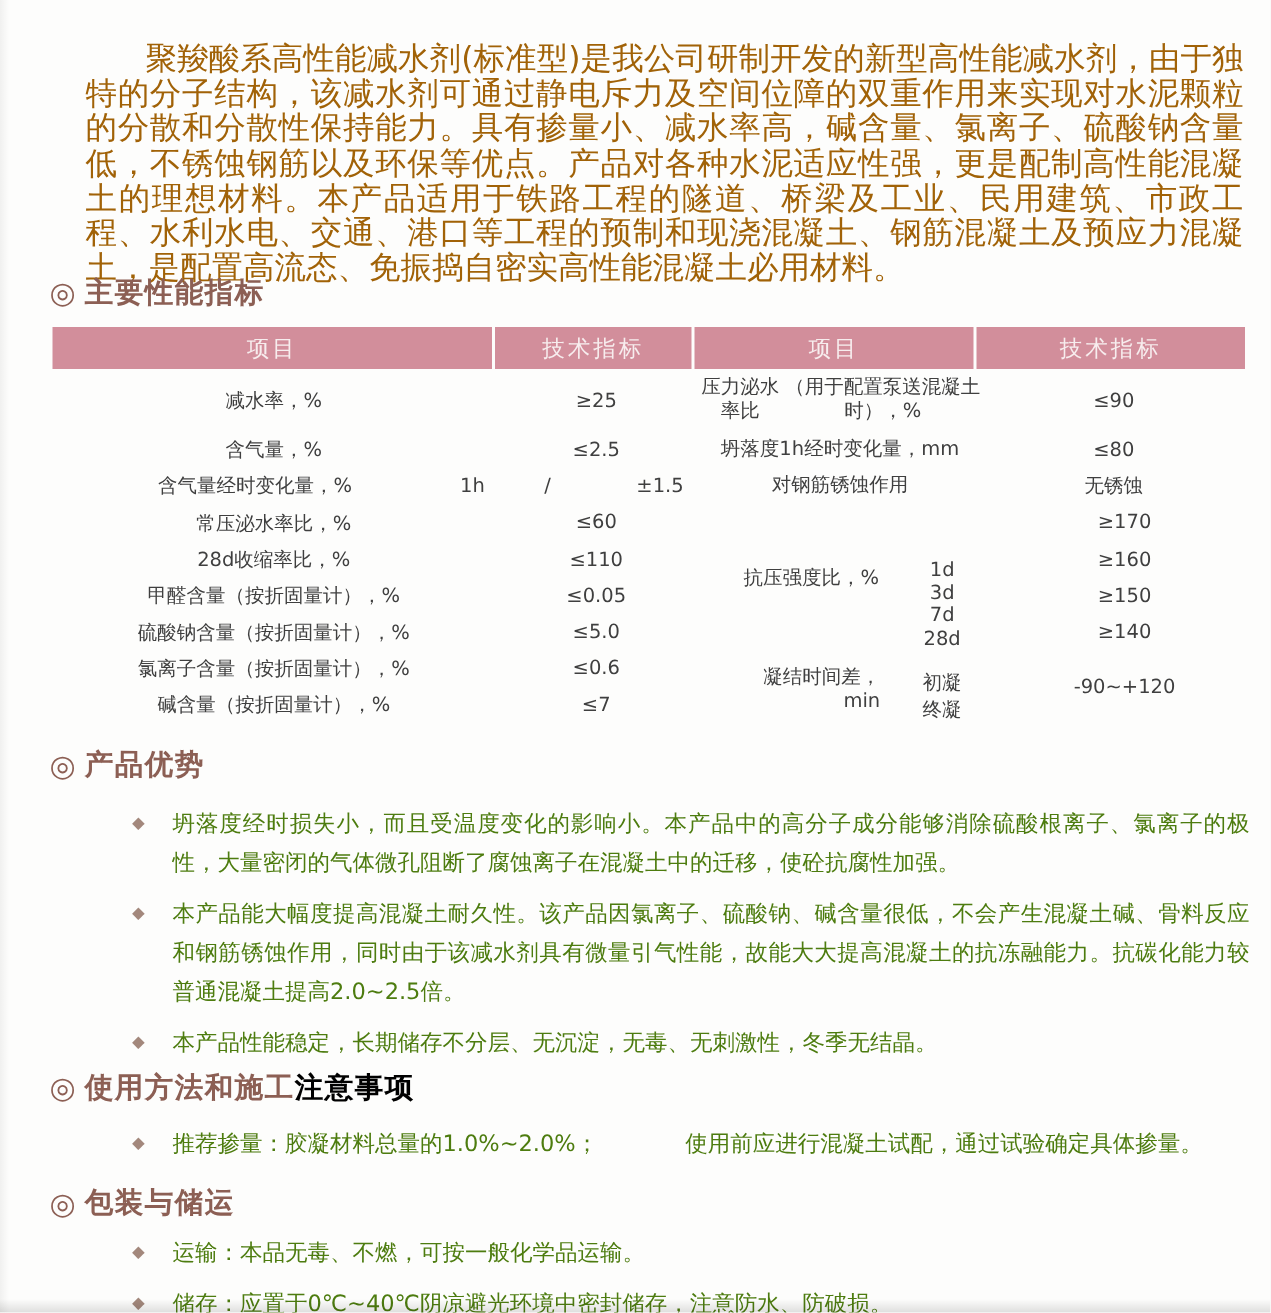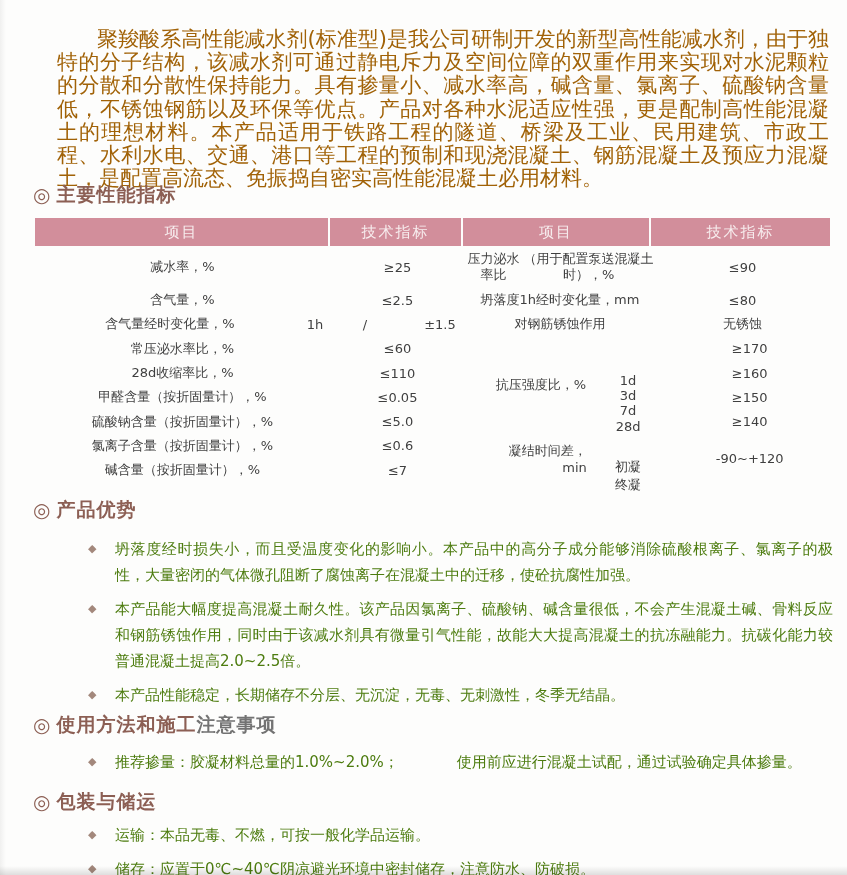--- a/index.html
+++ b/index.html
@@ -10,21 +10,21 @@
     background:linear-gradient(to bottom, rgba(0,0,0,0), rgba(0,0,0,0.12)); }
   .scan-shadow-left { position:absolute; left:0; top:0; bottom:0; width:6px;
     background:linear-gradient(to right, rgba(0,0,0,0.05), rgba(0,0,0,0)); }
 
   .intro { position:absolute; top:28px; left:57px; width:772px; font-size:21px;
     line-height:23.2px; color:#a16207; text-align:justify; text-indent:40px; }
 
   .sec-title { position:absolute; left:33px; font-size:19px; font-weight:bold;
     color:#8c5f54; letter-spacing:1px; display:flex; align-items:center; }
   .sec-title .mk { font-size:20px; font-weight:normal; margin-right:5px; }
-  .sec-title .muted { color:#737373; }
+  .sec-title .muted { color:#000000; }
   .t1 { top:182px; } .t2 { top:497px; } .t3 { top:712px; } .t4 { top:789px; }
 
   .spec-table { position:absolute; left:35px; top:218px; width:795px; font-size:13px; color:#3f3f3f; }
   .thead { display:flex; height:28px; background:#d28e9b; }
   .th { display:flex; align-items:center; justify-content:center; color:#f7edee; font-size:15px; letter-spacing:2px; }
   .th1 { width:295px; border-right:2px solid #fdfdfc; }
   .th2 { width:133px; border-right:2px solid #fdfdfc; }
   .th3 { width:188px; border-right:2px solid #fdfdfc; }
   .th4 { flex:1; }
 
@@ -37,21 +37,21 @@
   .rd-item { width:190px; line-height:16px; } .rd-val { width:175px; }
 
   .special { position:relative; }
   .special span, .special div { position:absolute; top:0; height:24.3px; display:flex; align-items:center; justify-content:center; }
   .sp-lbl { left:0; width:270px; } .sp-1h { left:250px; width:60px; }
   .sp-sl { left:315px; width:30px; } .sp-val { left:360px; width:90px; }
 
   .group { display:flex; }
   .g97 { height:97.2px; } .g49 { height:48.6px; }
   .g-label { width:100px; display:flex; align-items:center; justify-content:center; text-align:right;margin-left:30px; }
-  .g-ages { width:90px; display:flex; flex-direction:column; justify-content:center;margin-top:36px; }
+  .g-ages { width:90px; display:flex; flex-direction:column; justify-content:flex-end;margin-top:36px; }
   .g-ages div { height:24.3px; display:flex; align-items:center; justify-content:center; }
   .g-vals { width:175px; display:flex; flex-direction:column; }
   .g-vals div { height:24.3px; display:flex; align-items:center; justify-content:center; }
   .g-vals.single { justify-content:center; align-items:center; }
 
   .blist { position:absolute; left:88px; width:745px; }
   .bitem { display:flex; margin-bottom:8px; }
   .bullet { width:27px; flex:none; color:#a3887c; font-size:11px; line-height:26px; }
   .btext { flex:1; font-size:15px; line-height:26px; color:#4d7c0f; text-align:justify; }
   .gap-span { margin-left:58px; }

